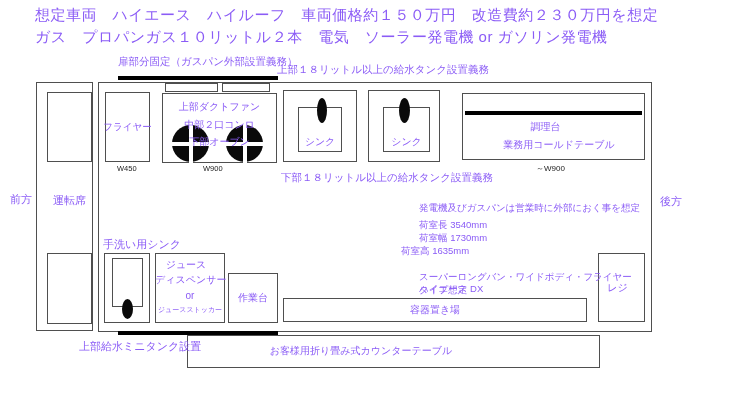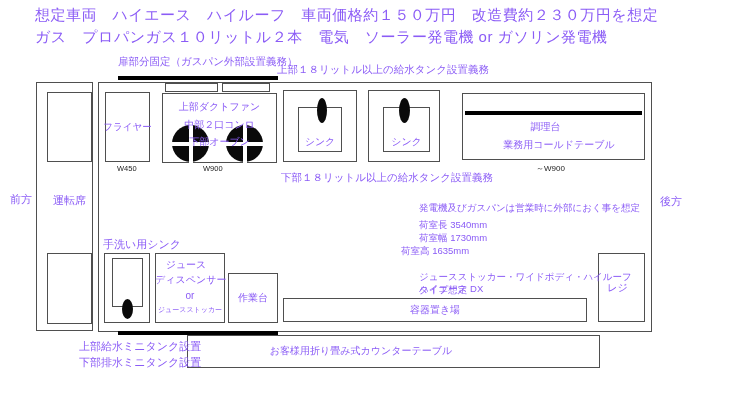--- a/index.html
+++ b/index.html
@@ -76,21 +76,21 @@
   <div class="bar" style="left:465px;top:111px;width:177px;"></div>
   <div class="lbl boxlbl ctr" style="left:462px;top:121px;width:167px;">調理台</div>
   <div class="lbl boxlbl ctr" style="left:462px;top:139px;width:194px;">業務用コールドテーブル</div>
   <div class="lbl dim" style="left:536px;top:164px;font-size:8px;">～W900</div>
 
   <div class="lbl spec" style="left:419px;top:203px;">発電機及びガスパンは営業時に外部におく事を想定</div>
   <div class="lbl spec" style="left:419px;top:220px;">荷室長 3540mm</div>
   <div class="lbl spec" style="left:419px;top:233px;">荷室幅 1730mm</div>
   <div class="lbl spec" style="left:401px;top:246px;">荷室高 1635mm</div>
   <div class="lbl spec" style="left:419px;top:259px;margin-top:25px;">ハイエース DX</div>
-  <div class="lbl spec" style="left:419px;top:272px;">ジュースストッカー・ワイドボディ・ハイルーフ</div>
+  <div class="lbl spec" style="left:419px;top:272px;">スーパーロングバン・ワイドボディ・フライヤー</div>
   <div class="lbl spec" style="left:419px;top:285px;">タイプ想定</div>
 
   <div class="lbl side" style="left:103px;top:238px;">手洗い用シンク</div>
   <div class="box" style="left:104px;top:253px;width:46px;height:70px;"></div>
   <div class="box" style="left:112px;top:258px;width:31px;height:49px;"></div>
   <div class="faucet" style="left:122px;top:299px;width:11px;height:20px;"></div>
 
   <div class="box" style="left:155px;top:253px;width:70px;height:70px;"></div>
   <div class="lbl boxlbl ctr" style="left:155px;top:259px;width:62px;">ジュース</div>
   <div class="lbl boxlbl ctr" style="left:155px;top:274px;width:70px;">ディスペンサー</div>
@@ -104,15 +104,14 @@
   <div class="lbl boxlbl ctr" style="left:283px;top:304px;width:304px;">容器置き場</div>
 
   <div class="box" style="left:598px;top:253px;width:47px;height:69px;"></div>
   <div class="lbl boxlbl ctr" style="left:598px;top:282px;width:39px;">レジ</div>
 
   <div class="bar" style="left:118px;top:331px;width:160px;"></div>
   <div class="box" style="left:187px;top:335px;width:413px;height:33px;"></div>
   <div class="lbl boxlbl ctr" style="left:187px;top:345px;width:348px;">お客様用折り畳み式カウンターテーブル</div>
 
   <div class="lbl side" style="left:79px;top:340px;">上部給水ミニタンク設置</div>
-  <div class="lbl side" style="left:79px;top:356px;">下部排水ミニタンク設置</div>
 
 </div>
 
 </body></html>

